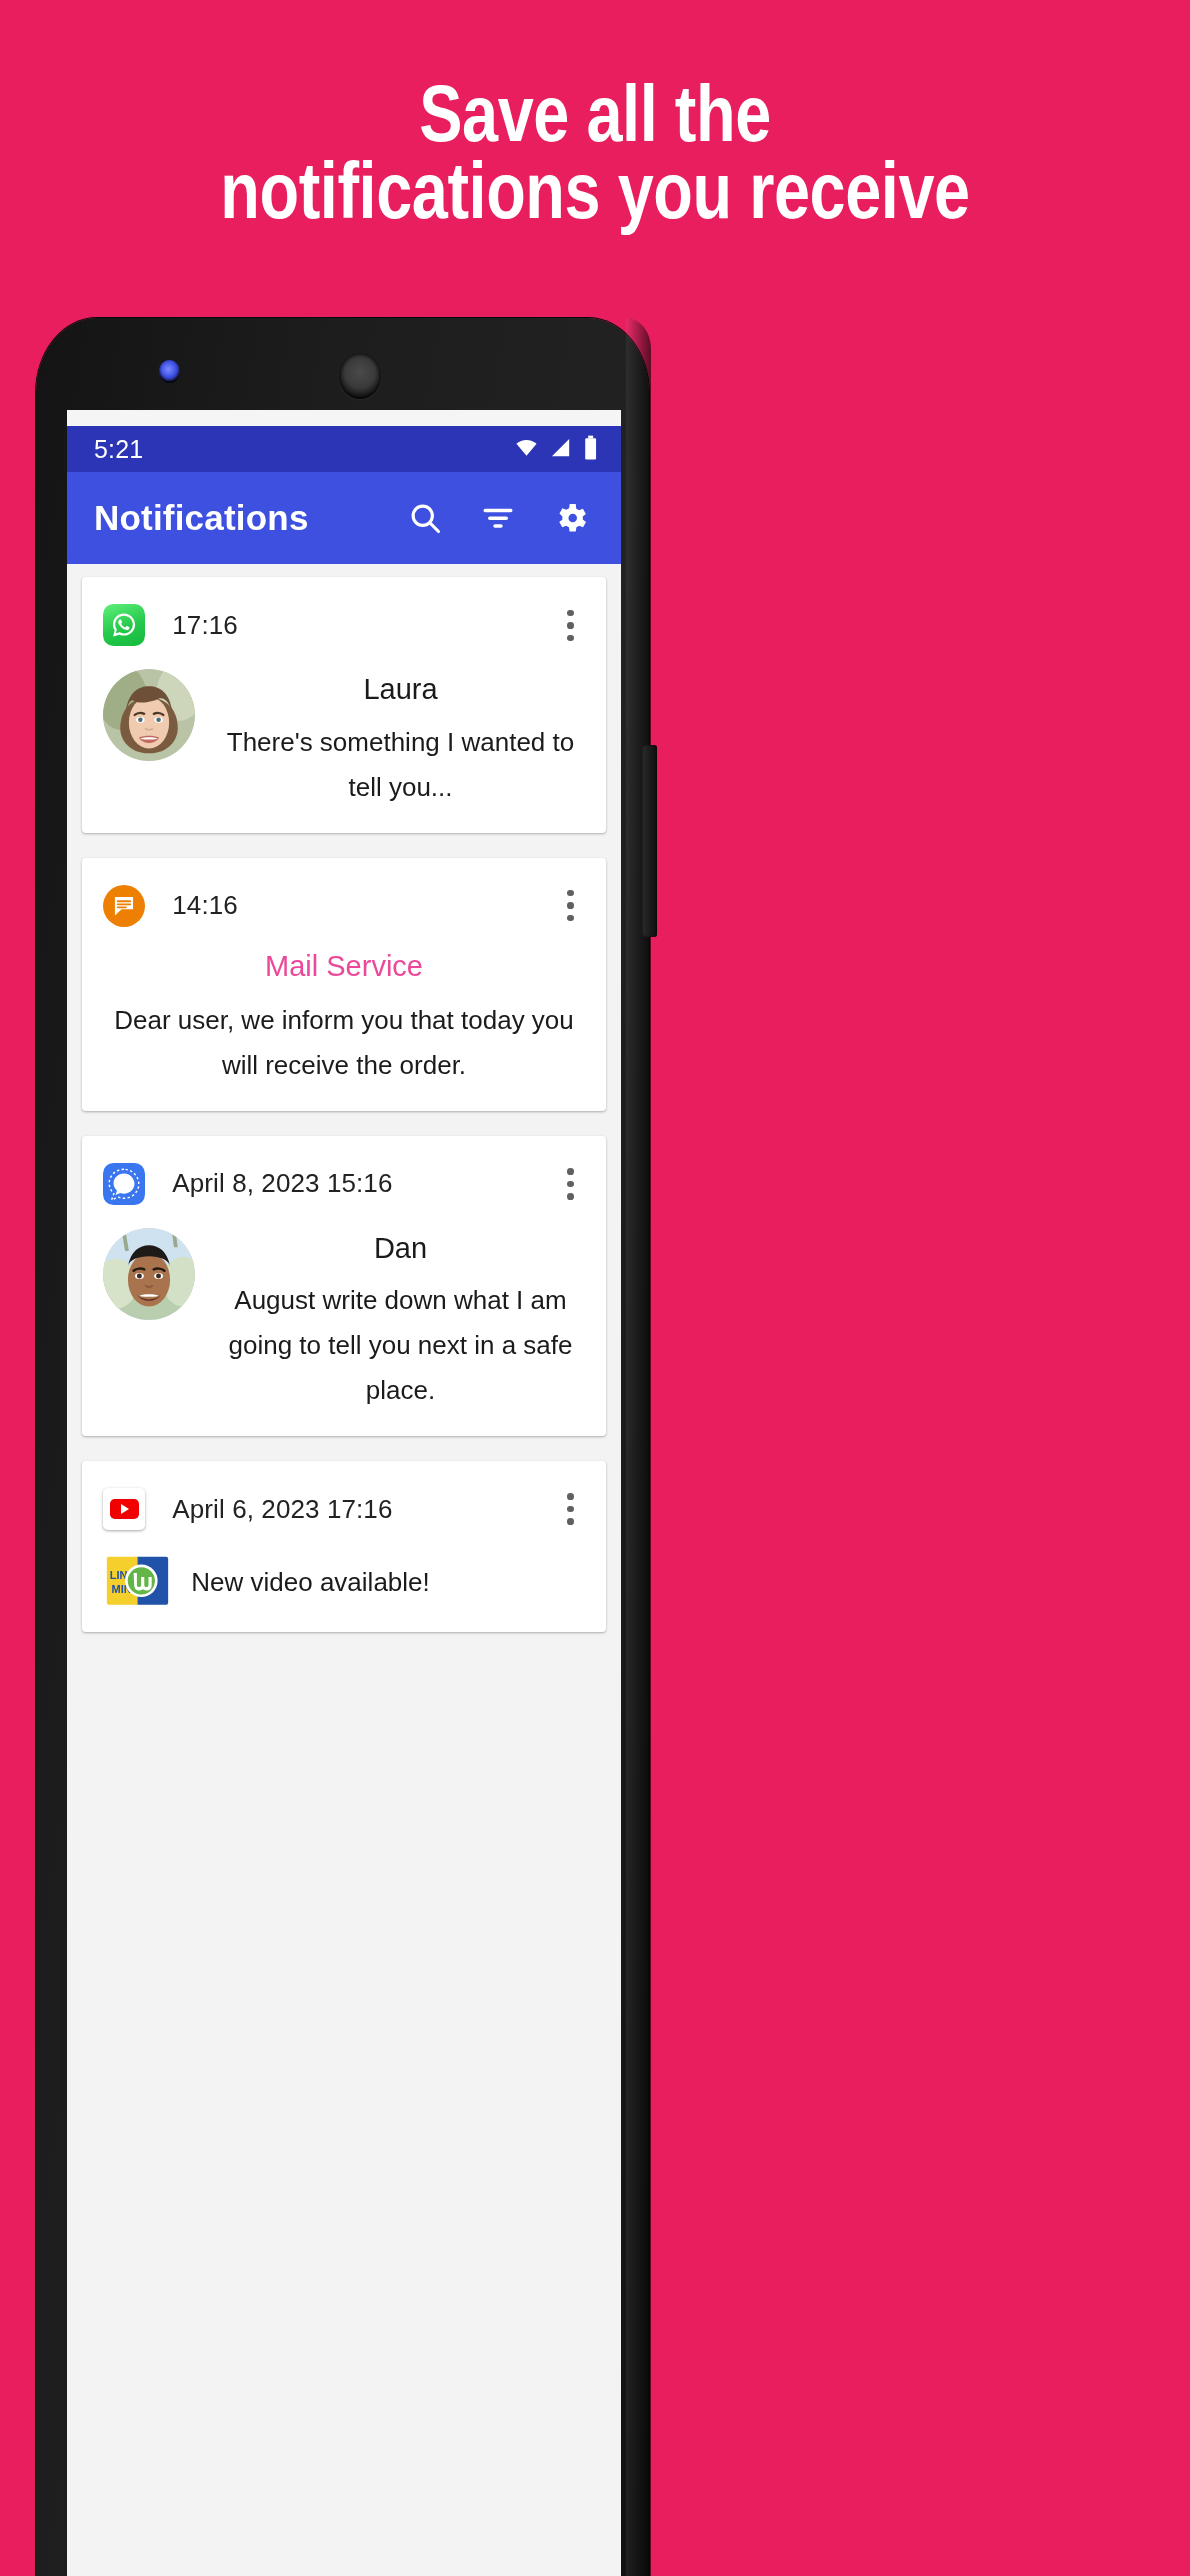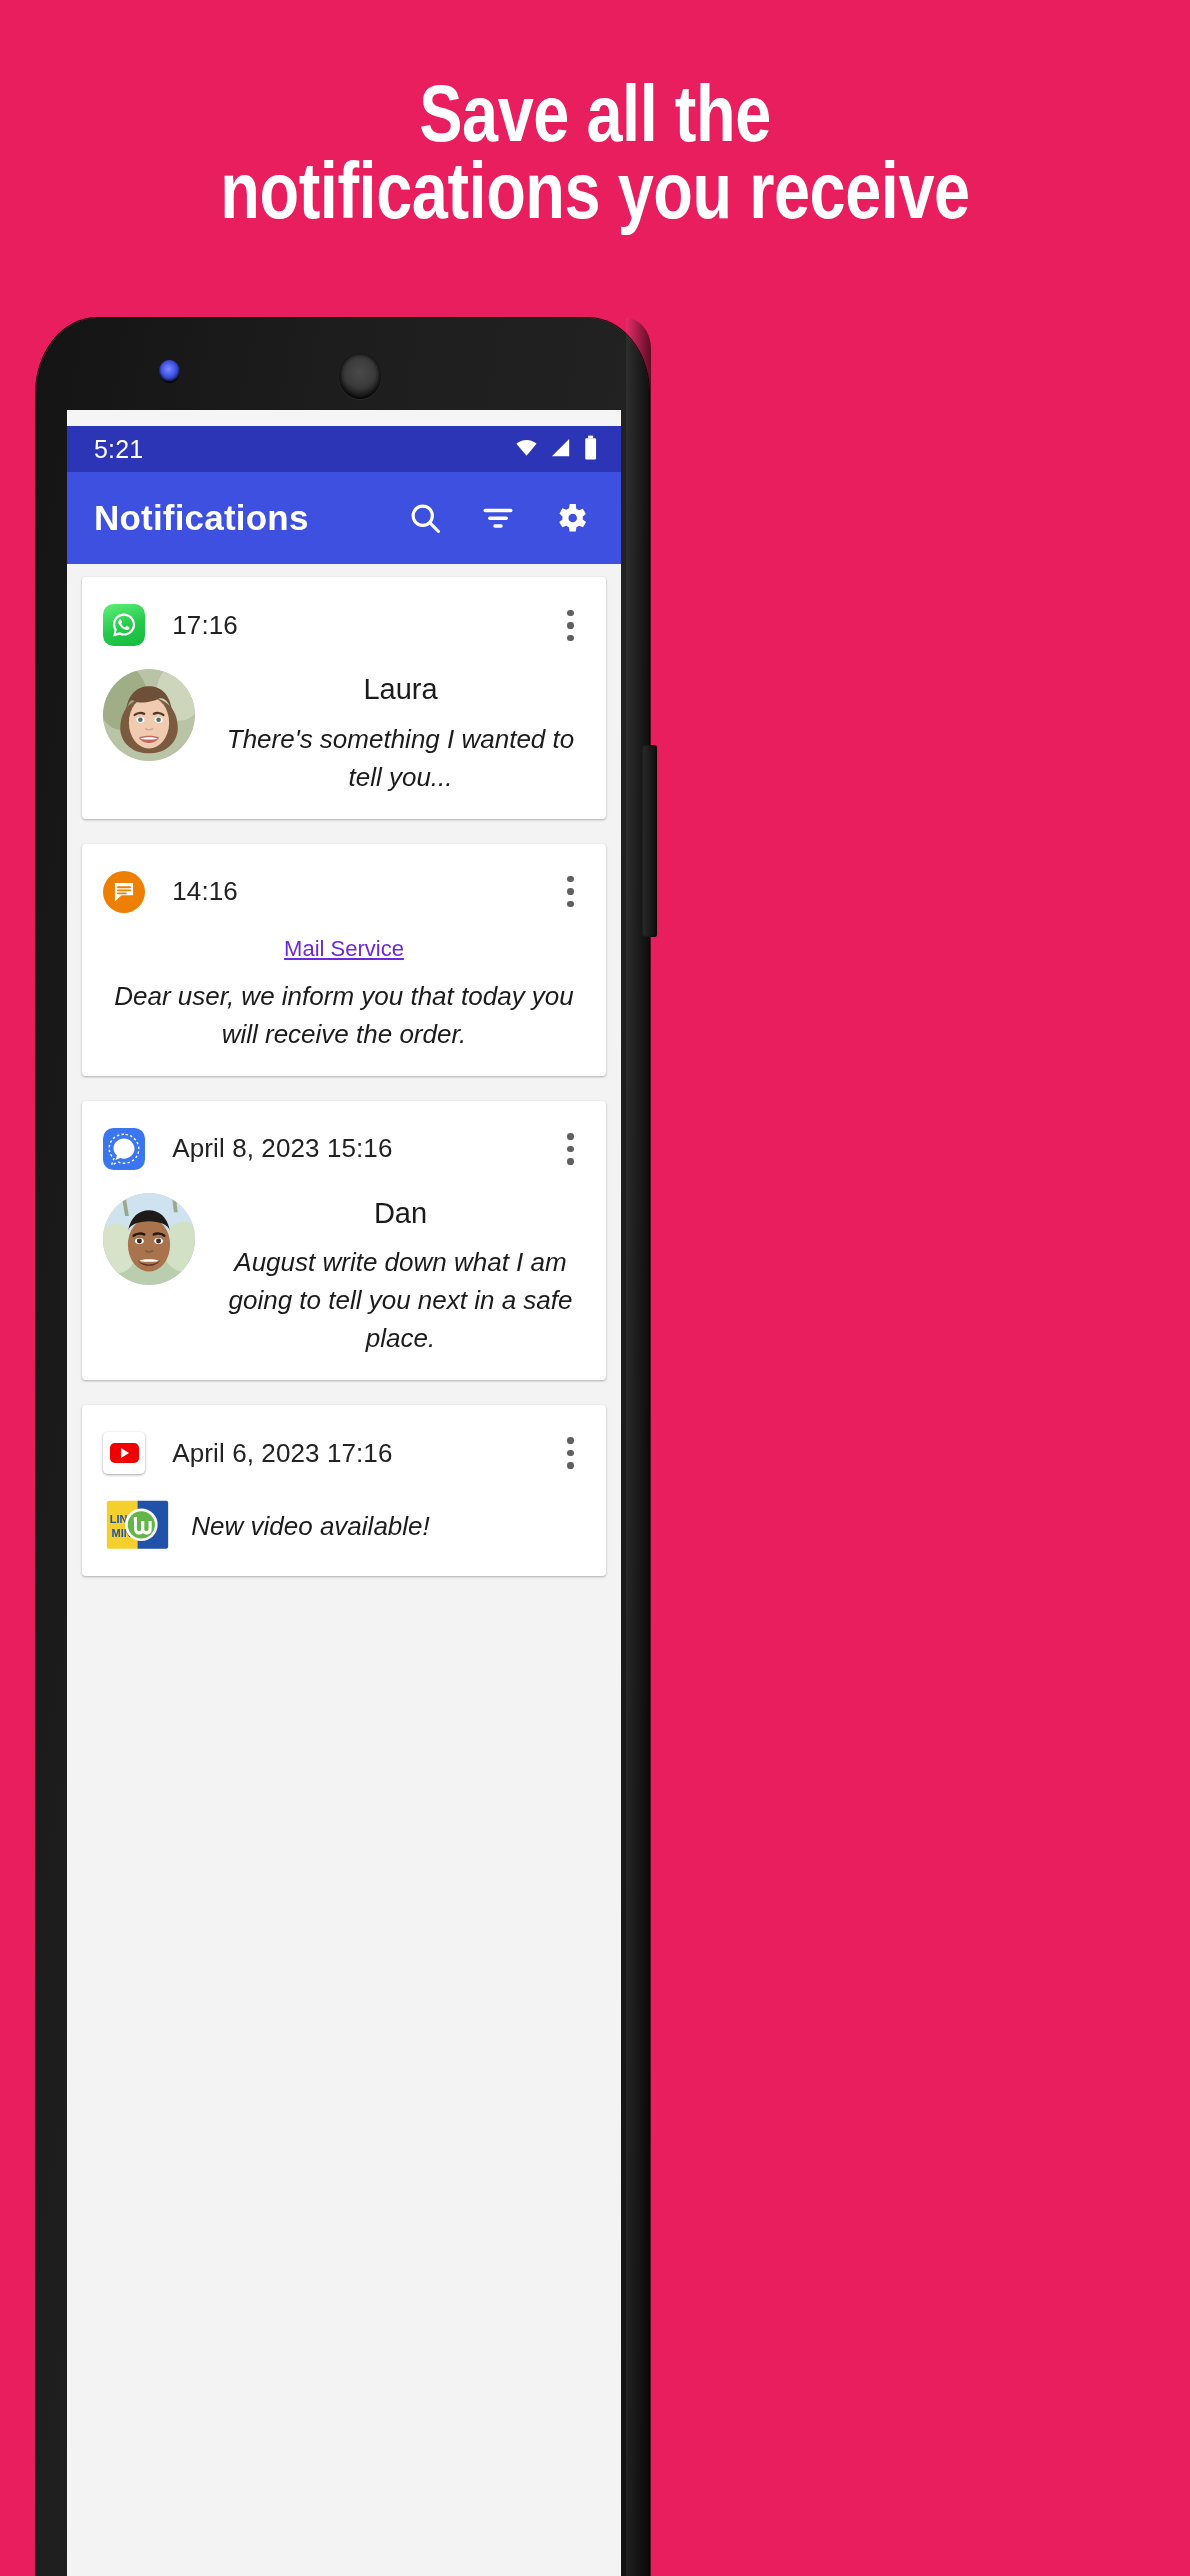--- a/index.html
+++ b/index.html
@@ -127,22 +127,22 @@
 
   .card-body{ margin-top:17px;text-align:center; }
   .body-with-avatar{ display:flex; gap:21px; align-items:flex-start; }
   .avatar{
     width:92px; height:92px; flex:0 0 92px; border-radius:50%;
     overflow:hidden; background:#cdd3c6;
   }
   .avatar svg{ display:block; width:92px; height:92px; }
   .body-text{ flex:1; padding-top:3.8px; }
   .sender{ font-size:29px; color:#1b1b1b; margin-bottom:13.4px; }
-  .message{ font-size:26px; color:#1b1b1b; line-height:38px;font-style:italic; }
-  .title-line{ font-size:22px; color:#6d28d9; margin-bottom:15.3px;text-decoration:underline; }
+  .message{ font-size:26px; color:#1b1b1b; line-height:45px; }
+  .title-line{ font-size:29px; color:#ec4899; margin-bottom:15.3px; }
   .inline-row{ display:flex; align-items:center; gap:19px; }
   .inline-row .message{ padding-top:1.9px; }
 
   
   .ic-wa{ width:42px; height:42px; border-radius:10.5px;
           background:linear-gradient(160deg,#5ff07a 0%,#25c94b 55%,#15b93b 100%); }
   .ic-msg{ width:42px; height:42px; border-radius:50%; background:#ed8003; }
   .ic-signal{ width:42px; height:42px; border-radius:10.5px; background:#3a76f0; }
   .ic-yt{ width:42px; height:42px; border-radius:4.8px; background:#ffffff;
           box-shadow:0 1px 2.9px rgba(0,0,0,0.35); display:flex; align-items:center; justify-content:center; }

